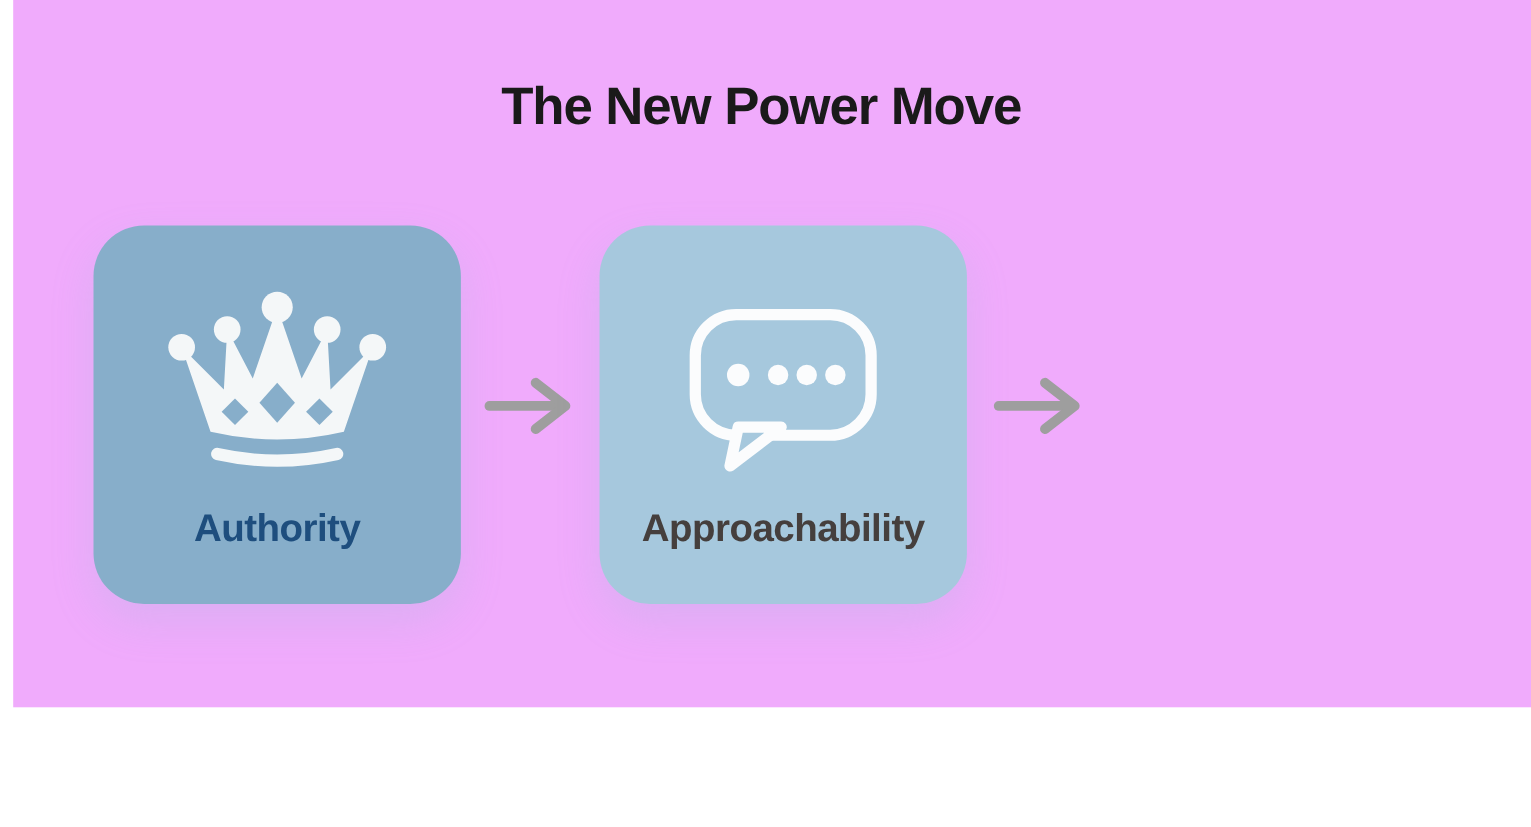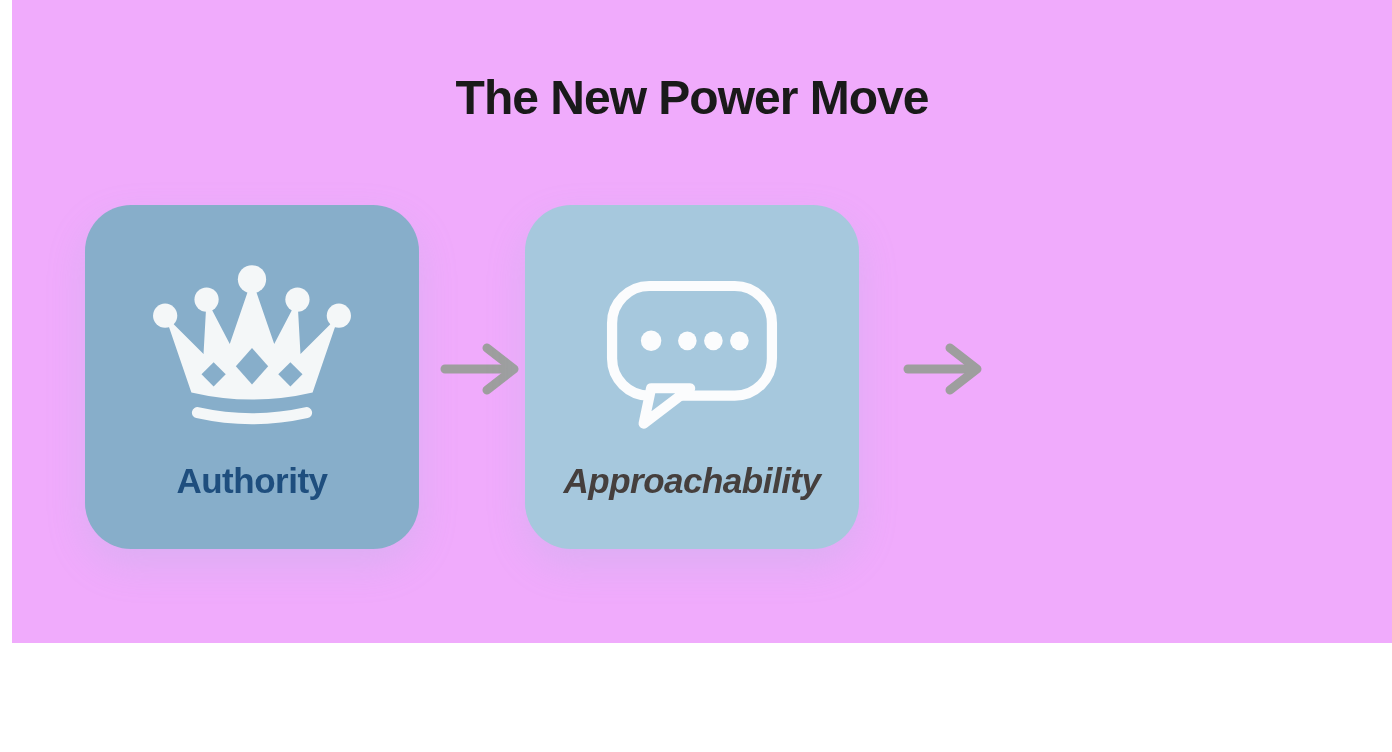--- a/index.html
+++ b/index.html
@@ -28,21 +28,21 @@
 
   .card {
     position: absolute;
     top: 205px;
     width: 334px;
     height: 344px;
     border-radius: 46px;
     box-shadow: 0 16px 38px rgba(150, 185, 215, 0.22);
   }
   .card-1 { left: 73px; }
-  .card-2 { left: 513px; font-style: italic; }
+  .card-2 { left: 533px; }
   .card-3 { left: 1002px; }
 
   .card .icon-wrap {
     position: absolute;
     left: 50%;
     transform: translateX(-50%);
   }
   .card-1 .icon-wrap { top: 58px; width: 202px; height: 162px; }
   .card-2 .icon-wrap { top: 68px; width: 186px; height: 158px; }
   .card-3 .icon-wrap { top: 52px; width: 220px; height: 198px; }

